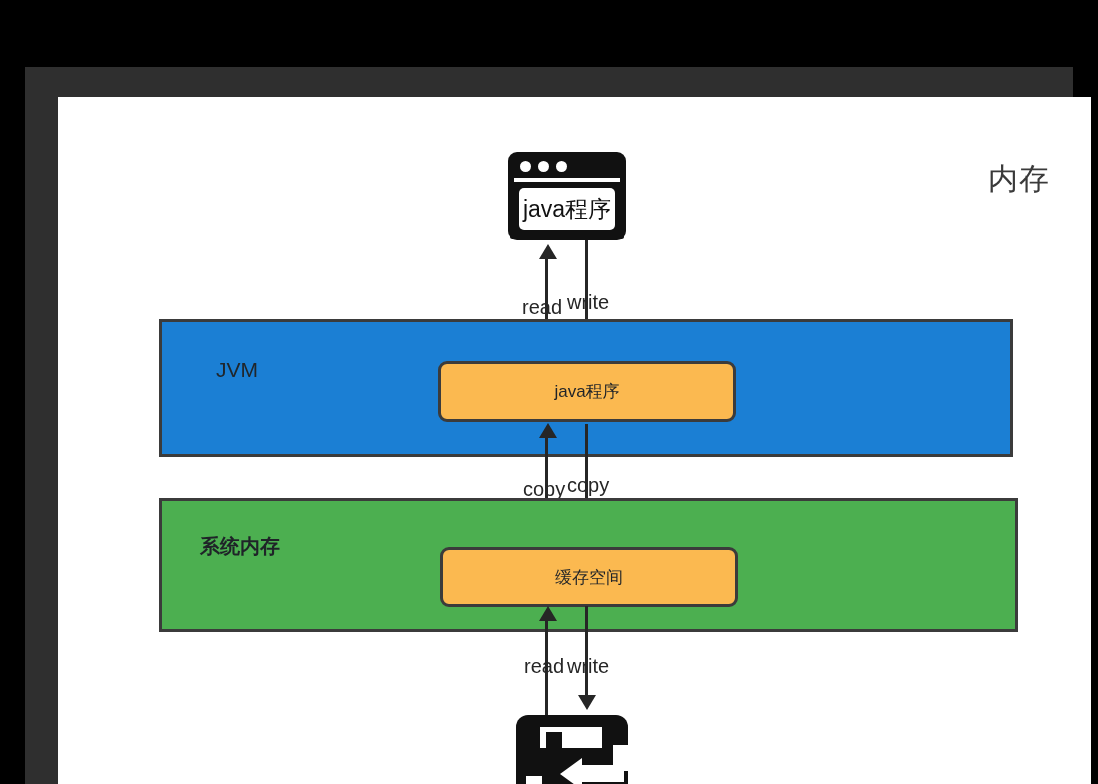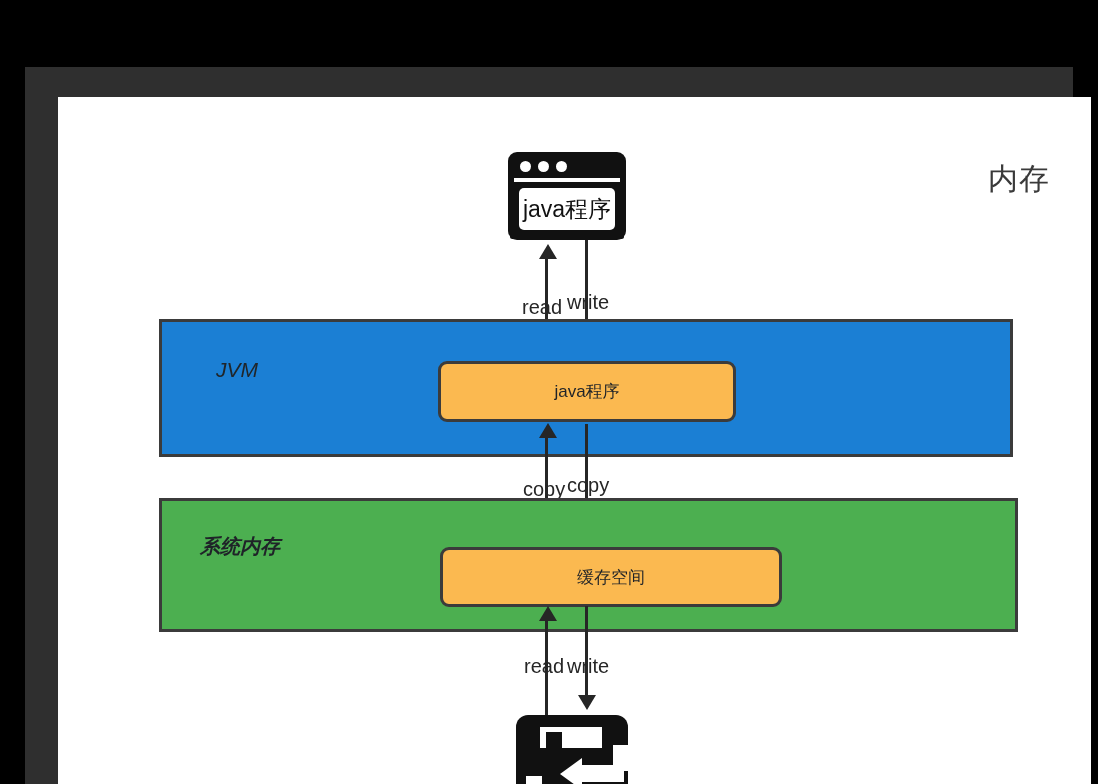--- a/index.html
+++ b/index.html
@@ -105,21 +105,20 @@
     left: 2px; top: 82px;
     width: 114px; height: 5px;
     background: #111111;
     border-radius: 3px;
   }
 
   
   .band {
     border: 3px solid #3b3b3b;
     box-sizing: border-box;
-    font-style: italic;
   }
   #band-jvm {
     left: 101px;
     top: 222px;
     width: 854px;
     height: 138px;
     background: #1b7fd4;
   }
   #band-sysmem {
     left: 101px;
@@ -160,21 +159,21 @@
   }
   #box-heap {
     left: 380px;
     top: 264px;
     width: 298px;
     height: 61px;
   }
   #box-cache {
     left: 382px;
     top: 450px;
-    width: 342px;
+    width: 298px;
     height: 60px;
   }
   .mem-box-label {
     font-size: 17px;
     color: #1f2328;
     white-space: nowrap;
   }
 
   
   .vline {

